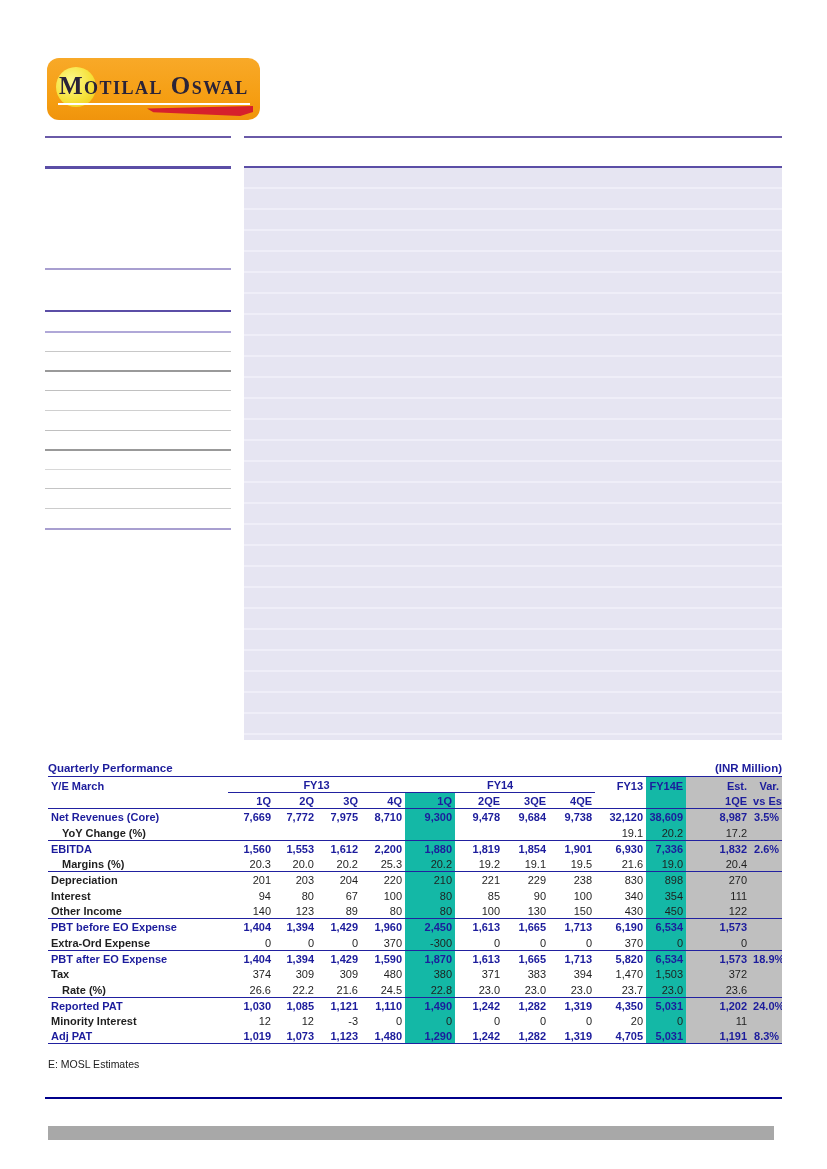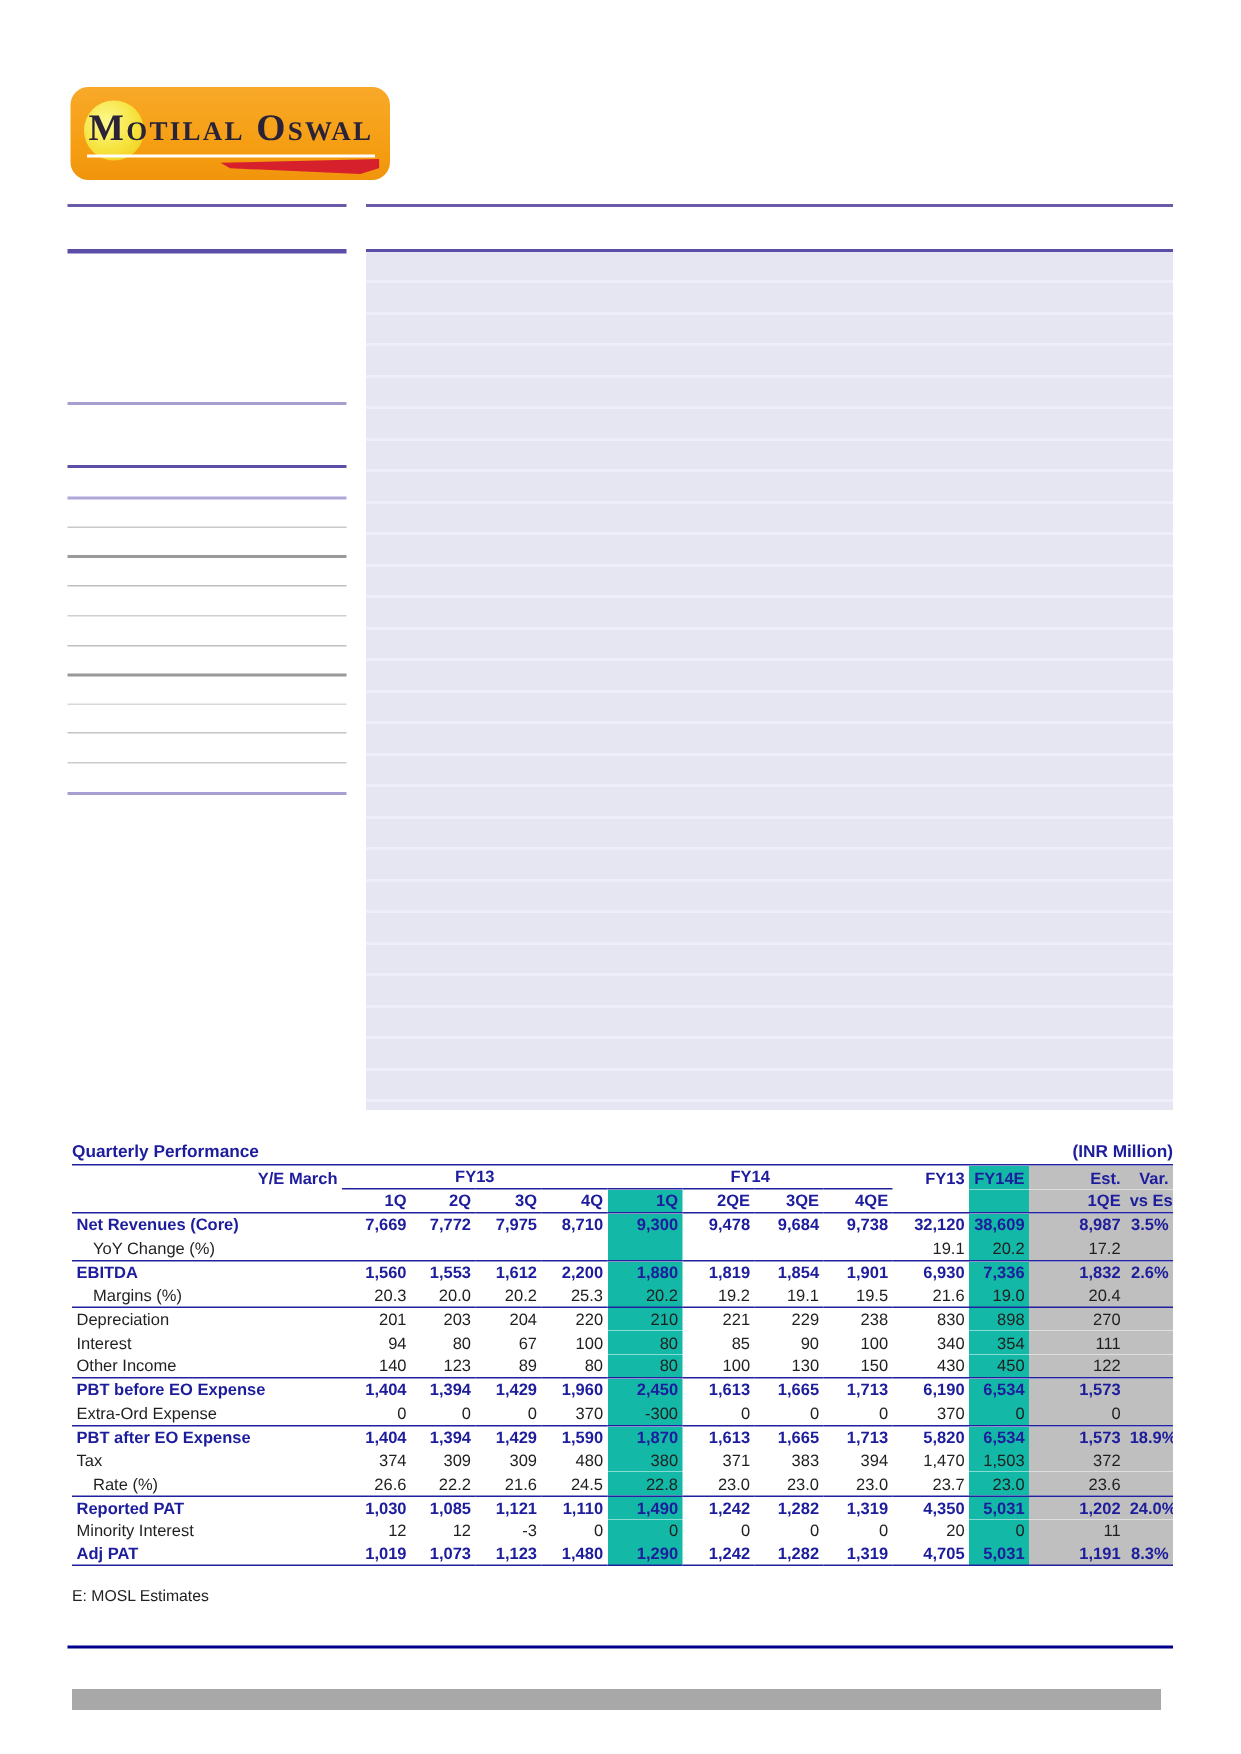--- a/index.html
+++ b/index.html
@@ -29,24 +29,24 @@
   .qp{position:absolute;left:48px;top:761px;width:734px;color:#1a1a1a;}
   .qp-titlebar{display:flex;justify-content:space-between;align-items:flex-end;
         border-bottom:1.5px solid #2121a0;padding-bottom:1px;height:14px;}
   .qp-title,.qp-unit{font-size:11.5px;font-weight:bold;color:#1c1c9c;line-height:13px;}
   table.qp-table{width:734px;border-collapse:collapse;table-layout:fixed;}
   .qp-table th,.qp-table td{font-size:11px;padding:0 3px;white-space:nowrap;
         vertical-align:bottom;overflow:hidden;}
   .qp-table thead th{font-weight:bold;color:#1c1c9c;height:15px;line-height:14px;}
   .qp-table thead tr.h2 th{border-bottom:1.5px solid #2121a0;}
   .qp-table th.grp{text-align:center;border-bottom:1.3px solid #2121a0;}
-  .qp-table th.lbl{text-align:right;}
+  .qp-table th.lbl{text-align:left;}
   .qp-table th.num{text-align:right;}
   .qp-table tbody td{height:15.3px;line-height:14px;color:#1f1f1f;}
-  .qp-table td.lbl{text-align:left;}
+  .qp-table td.lbl{text-align:left;font-weight:bold;}
   .qp-table td.num{text-align:right;}
   .qp-table tr.bold td{color:#1c1c9c;font-weight:bold;}
   .qp-table tr.indent td.lbl{padding-left:14px;}
   .qp-table tr.rule-below td{border-bottom:1.5px solid #2121a0;}
   .qp-table .lav{background:#14b8a6;}
   .qp-table .gray{background:#bfbfbf;}
   .qp-foot{font-size:10.5px;color:#222222;margin-top:14px;}
 
   .footer-line{position:absolute;left:45px;top:1097px;width:737px;height:2px;background:#00008b;}
   .footer-bar{position:absolute;left:48px;top:1126px;width:726px;height:14px;background:#a8a8a8;}

